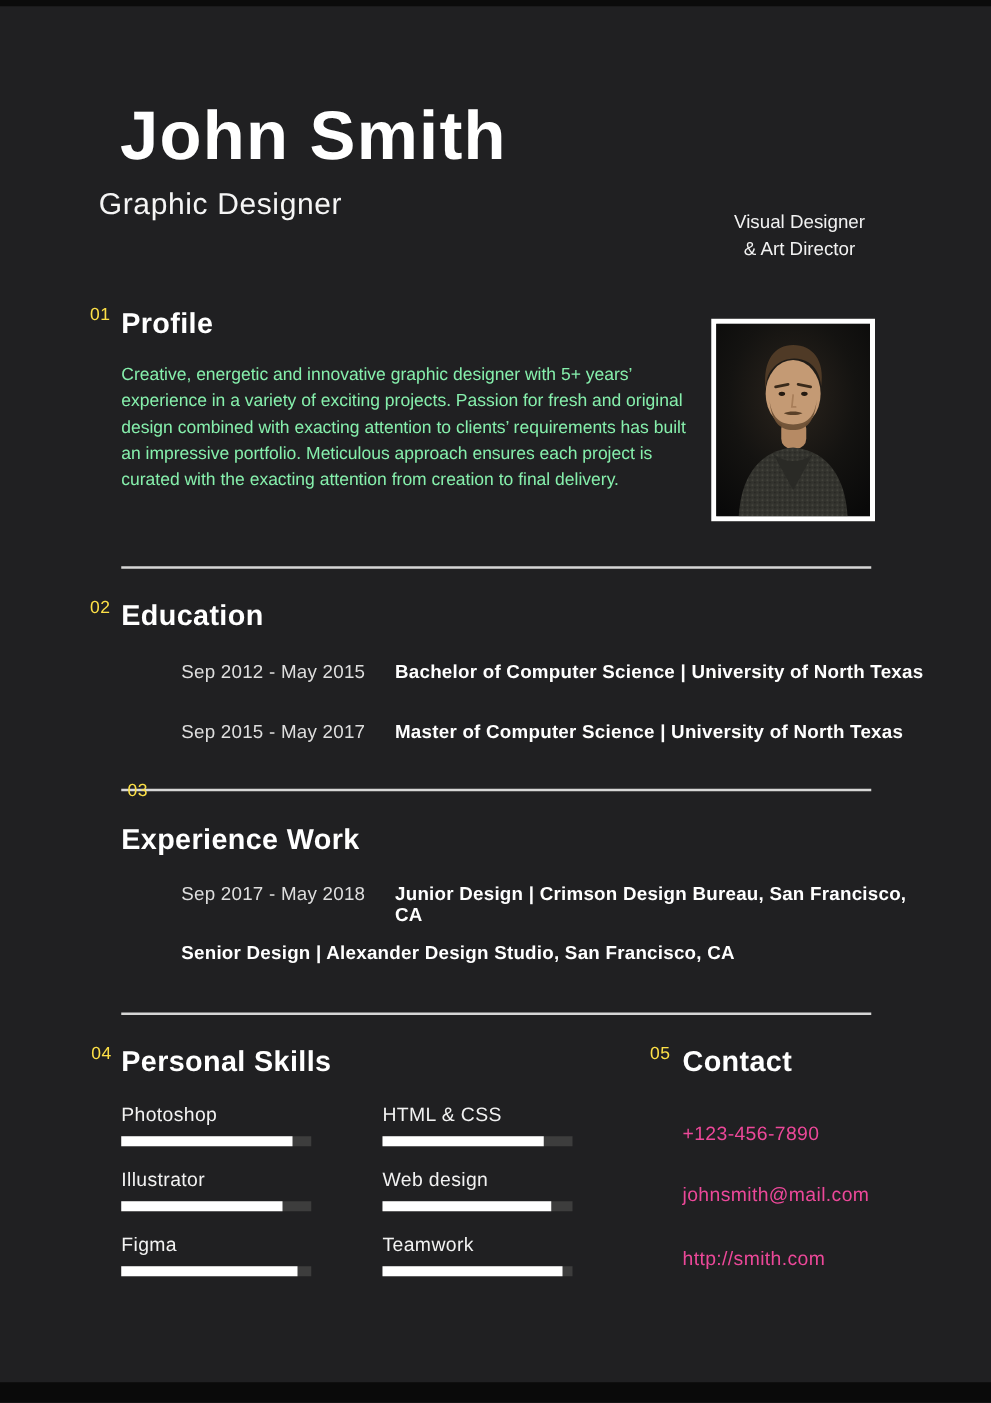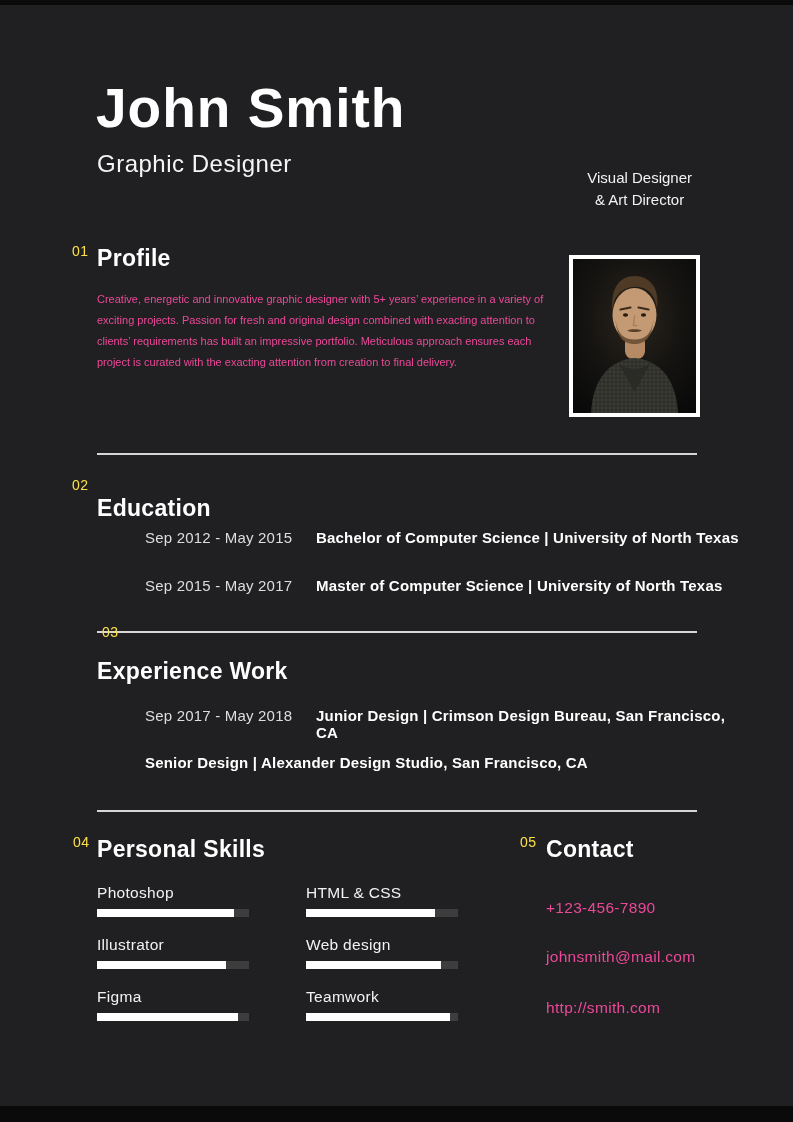--- a/index.html
+++ b/index.html
@@ -5,34 +5,34 @@
   html,body { margin:0; padding:0; background:#0a0a0a; }
   .page {
     position:relative; width:793px; height:1106px;
     background:#202022; overflow:hidden;
     font-family:"Liberation Sans", sans-serif; color:#fff;
   }
   .topstrip { position:absolute; top:0; left:0; right:0; height:5px; background:#0b0b0b; }
 
   
   .name { position:absolute; left:96px; top:76px; font-size:55px; font-weight:bold; letter-spacing:1px; color:#fff; }
-  .role { position:absolute; left:97px; top:150px; font-size:24px; font-weight:normal; letter-spacing:.5px; color:#f5f5f5; }
+  .role { position:absolute; left:79px; top:150px; font-size:24px; font-weight:normal; letter-spacing:.5px; color:#f5f5f5; }
   .tagline { position:absolute; right:101px; top:167px; text-align:center; font-size:15px; line-height:22px; color:#f2f2f2; }
 
   
   .sec-num { position:absolute; font-size:14px; color:#fde047; letter-spacing:.5px; }
   .sec-title { position:absolute; font-size:23px; font-weight:bold; letter-spacing:.3px; color:#fff; }
   .num-profile { left:72px; top:243px; }   .title-profile { left:97px; top:245px; }
-  .num-edu     { left:72px; top:477px; }   .title-edu     { left:97px; top:479px;margin-top:16px; }
+  .num-edu     { left:72px; top:477px; }   .title-edu     { left:97px; top:479px; }
   .num-exp     { left:72px; top:624px;margin-left:30px; }   .title-exp     { left:97px; top:658px; }
   .num-skills  { left:73px; top:834px; }   .title-skills  { left:97px; top:836px; }
   .num-contact { left:520px; top:834px; }  .title-contact { left:546px; top:836px; }
 
   
-  .profile-text { position:absolute; left:97px; top:289px; width:452px; font-size:11px; line-height:21px; color:#ec4899; }
+  .profile-text { position:absolute; left:97px; top:289px; width:452px; font-size:14px; line-height:21px; color:#86efac; }
   .photo-frame { position:absolute; left:569px; top:255px; width:123px; height:154px; border:4px solid #ffffff; background:#0c0c0c; }
   .photo-frame svg { display:block; width:123px; height:154px; }
 
   
   .divider { position:absolute; left:97px; width:600px; height:2px; background:#d6d6d6; }
   .hr1 { top:453px; } .hr2 { top:631px; } .hr3 { top:810px; }
 
   
   .row { position:absolute; left:97px; width:600px; display:flex; font-size:15px;margin-left:48px; }
   .row .dates { width:171px; flex:none; color:#dedede; font-weight:normal; letter-spacing:.2px; }

